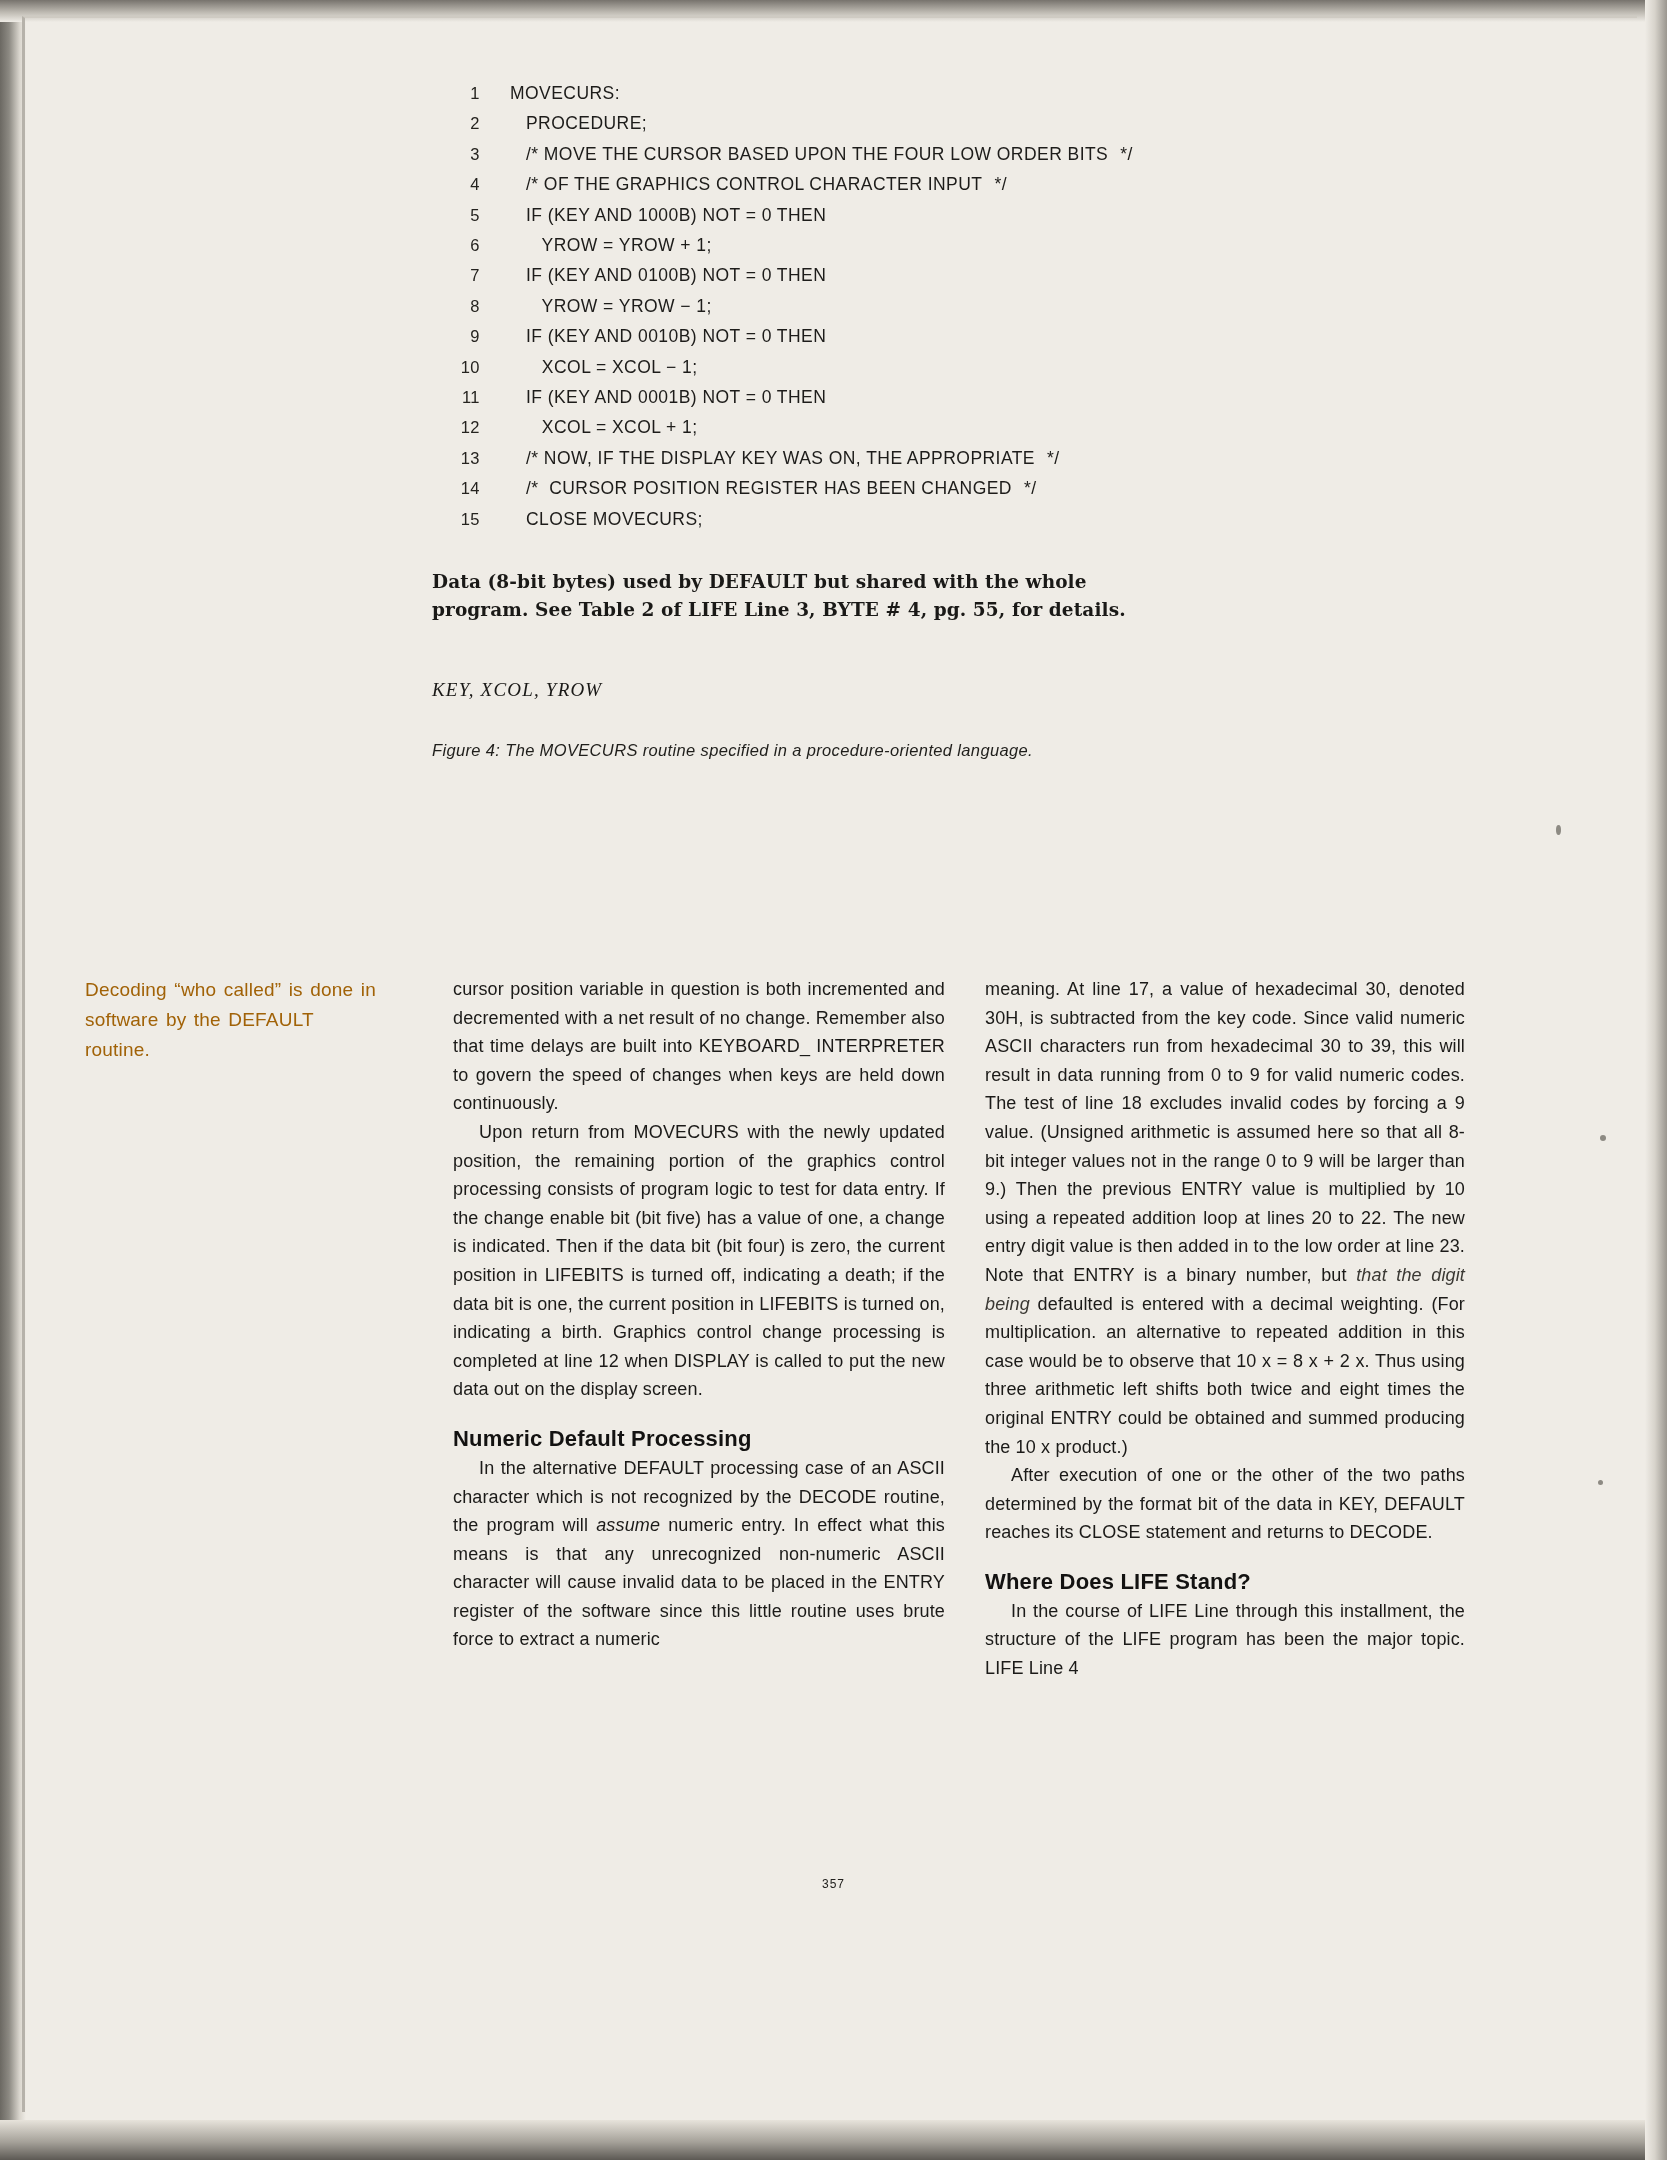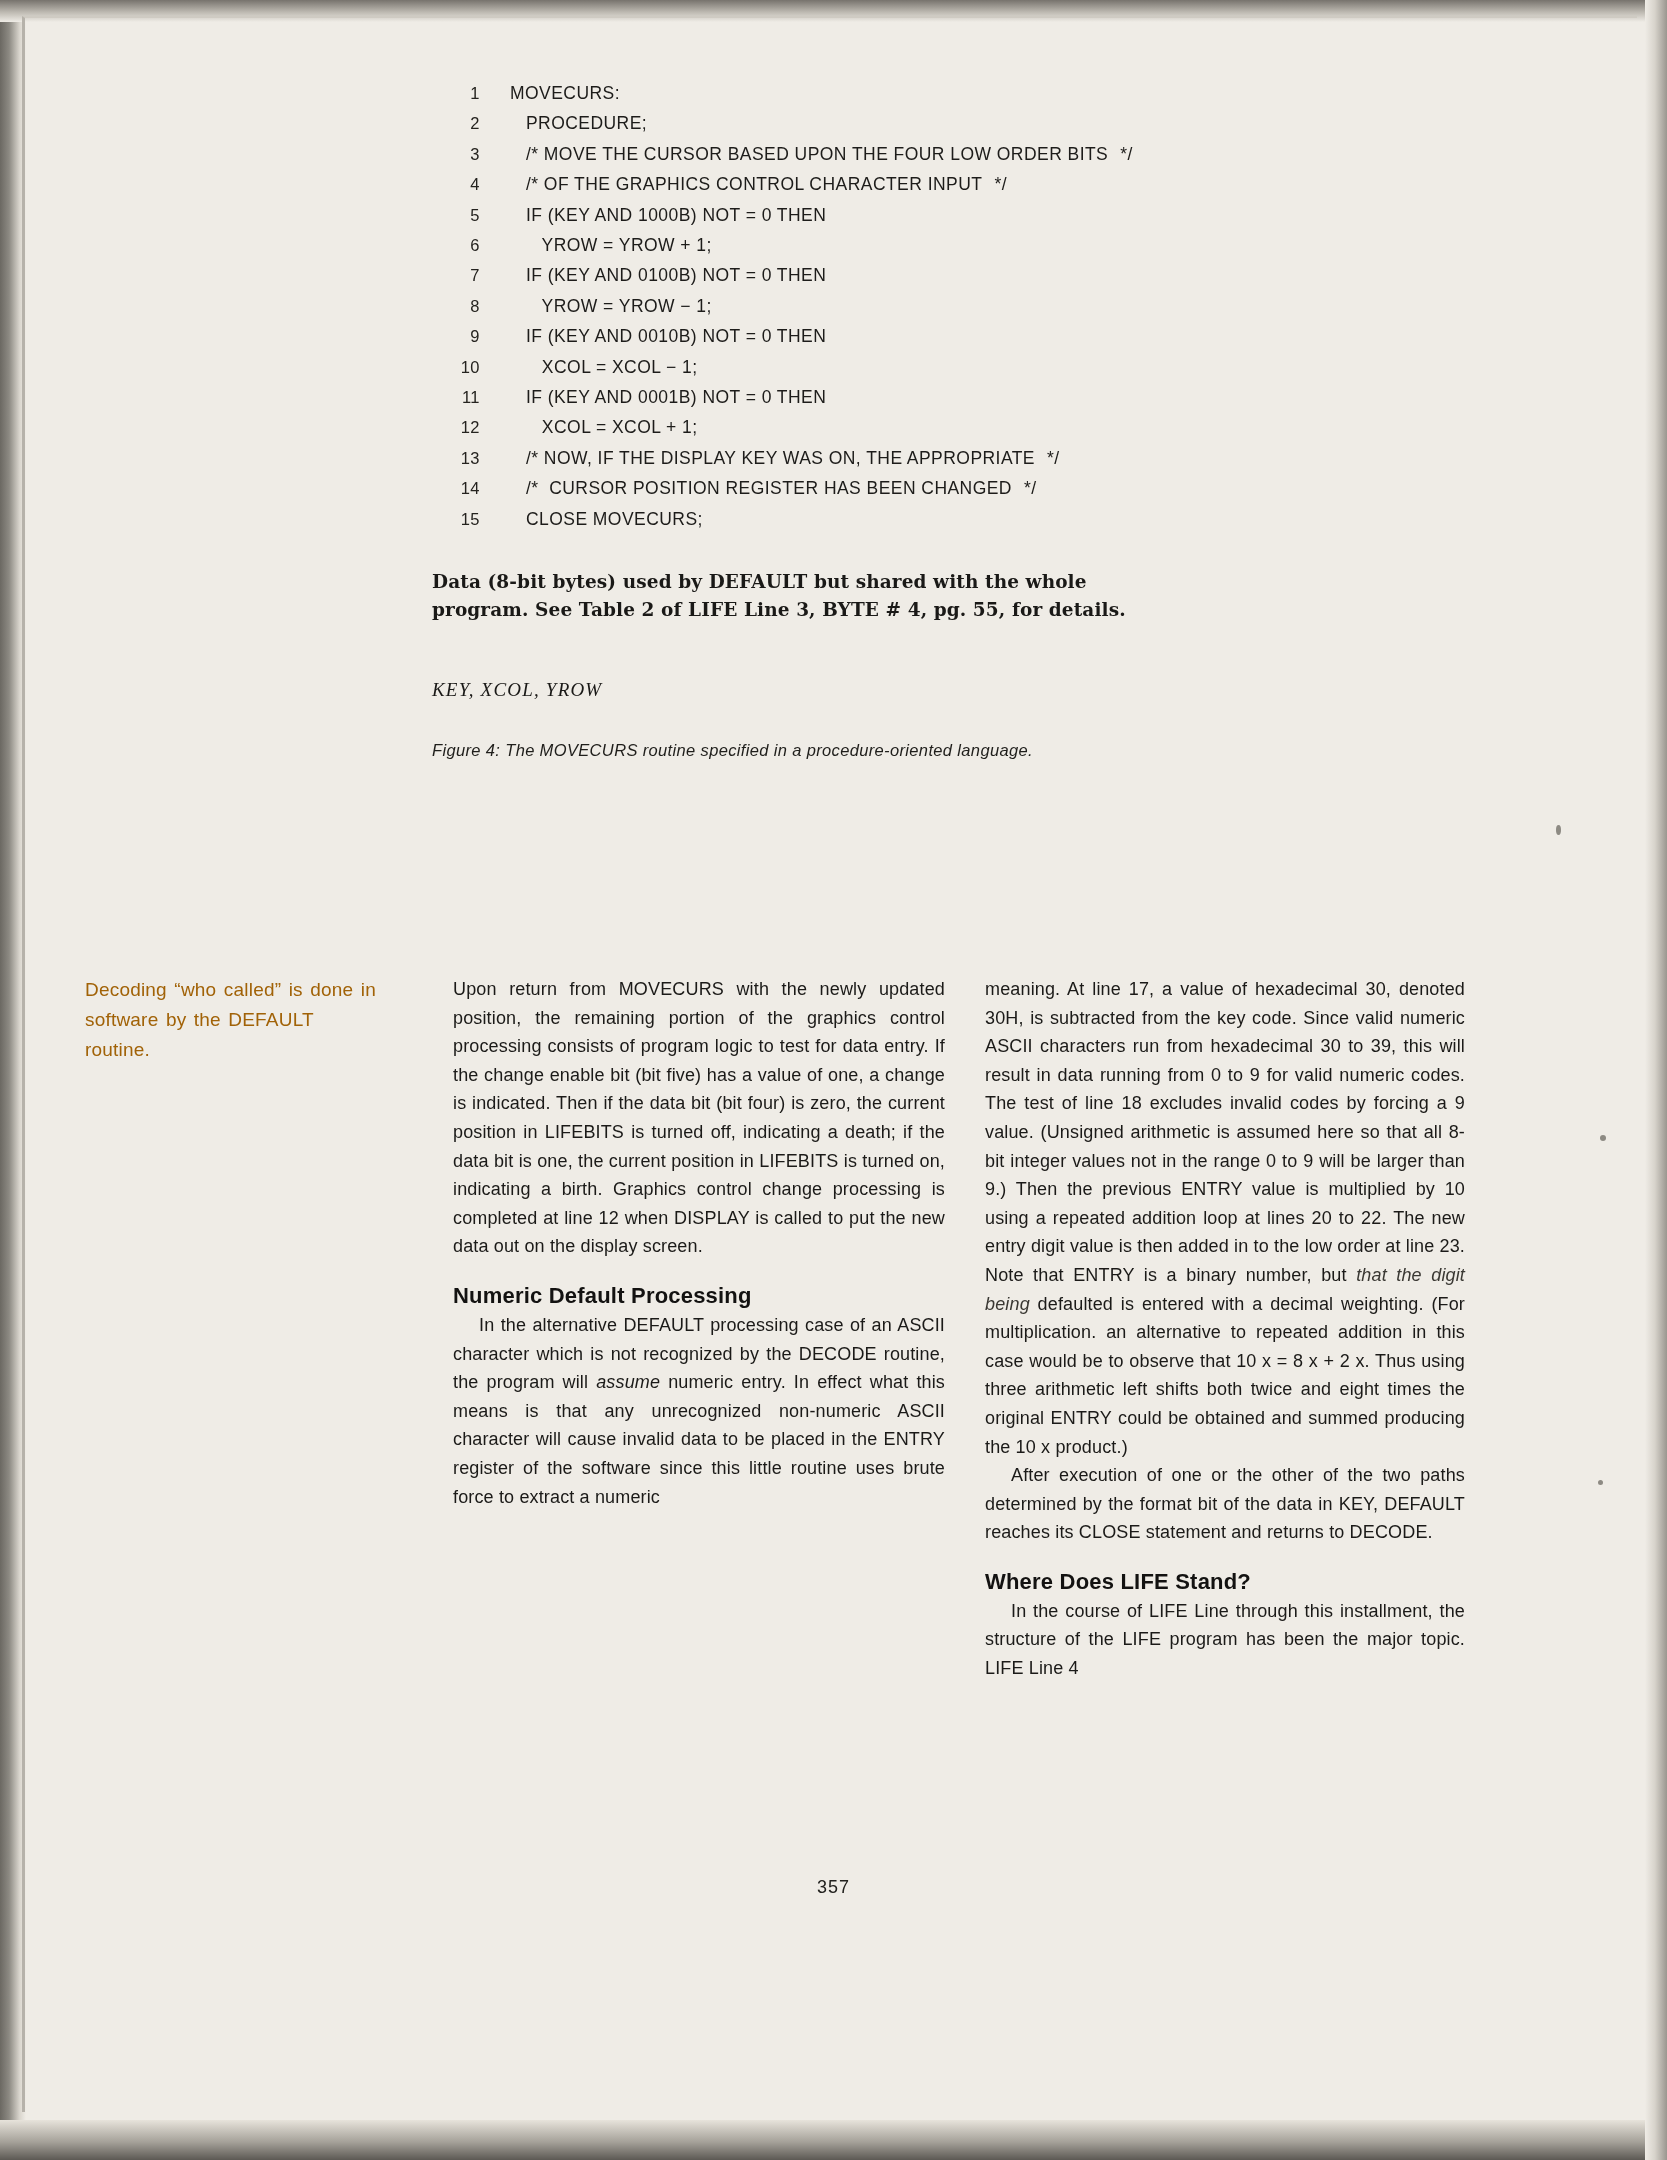--- a/index.html
+++ b/index.html
@@ -171,21 +171,21 @@
     letter-spacing: 0.2px;
   }
   .ital { font-style: italic; }
   .faint { color: #3a3833; }
 
   .folio {
     position: absolute;
     left: 0; right: 0;
     top: 1877px;
     text-align: center;
-    font-size: 18px;
+    font-size: 12px;
     color: #22211e;
     letter-spacing: 1px;
   }
   .speck {
     position: absolute;
     background: #8d8a83;
     border-radius: 50%;
     pointer-events: none;
   }
 </style>
@@ -313,20 +313,21 @@
   <div class="data-vars">KEY, XCOL, YROW</div>
   <div class="figure-caption">Figure 4: The MOVECURS routine specified in a procedure-oriented language.</div>
 
   <div class="body-area">
 
     <div class="col col-side">
       <div class="pullquote">Decoding “who called” is done in software by the DEFAULT routine.</div>
     </div>
 
     <div class="col col-mid">
+      <p class="body">cursor position variable in question is both incremented and decremented with a net result of no change. Remember also that time delays are built into KEYBOARD_ INTERPRETER to govern the speed of changes when keys are held down continuously.</p>
       <p class="body">Upon return from MOVECURS with the newly updated position, the remaining portion of the graphics control processing consists of program logic to test for data entry. If the change enable bit (bit five) has a value of one, a change is indicated. Then if the data bit (bit four) is zero, the current position in LIFEBITS is turned off, indicating a death; if the data bit is one, the current position in LIFEBITS is turned on, indicating a birth. Graphics control change processing is completed at line 12 when DISPLAY is called to put the new data out on the display screen.</p>
       <div class="subhead">Numeric Default Processing</div>
       <p class="body indent"><span>In the alternative DEFAULT processing case of an ASCII character which is not recognized by the DECODE routine, the program will </span><span class="ital">assume</span><span> numeric entry. In effect what this means is that any unrecognized non-numeric ASCII character will cause invalid data to be placed in the ENTRY register of the software since this little routine uses brute force to extract a numeric</span></p>
     </div>
 
     <div class="col col-right">
       <p class="body"><span>meaning. At line 17, a value of hexadecimal 30, denoted 30H, is subtracted from the key code. Since valid numeric ASCII characters run from hexadecimal 30 to 39, this will result in data running from 0 to 9 for valid numeric codes. The test of line 18 excludes invalid codes by forcing a 9 value. (Unsigned arithmetic is assumed here so that all 8-bit integer values not in the range 0 to 9 will be larger than 9.) Then the previous ENTRY value is multiplied by 10 using a repeated addition loop at lines 20 to 22. The new entry digit value is then added in to the low order at line 23. Note that ENTRY is a binary number, but </span><span class="ital faint">that the digit being</span><span> defaulted is entered with a decimal weighting. (For multiplication. an alternative to repeated addition in this case would be to observe that 10 x = 8 x + 2 x. Thus using three arithmetic left shifts both twice and eight times the original ENTRY could be obtained and summed producing the 10 x product.)</span></p>
       <p class="body">After execution of one or the other of the two paths determined by the format bit of the data in KEY, DEFAULT reaches its CLOSE statement and returns to DECODE.</p>
       <div class="subhead">Where Does LIFE Stand?</div>
       <p class="body indent">In the course of LIFE Line through this installment, the structure of the LIFE program has been the major topic. LIFE Line 4</p>

